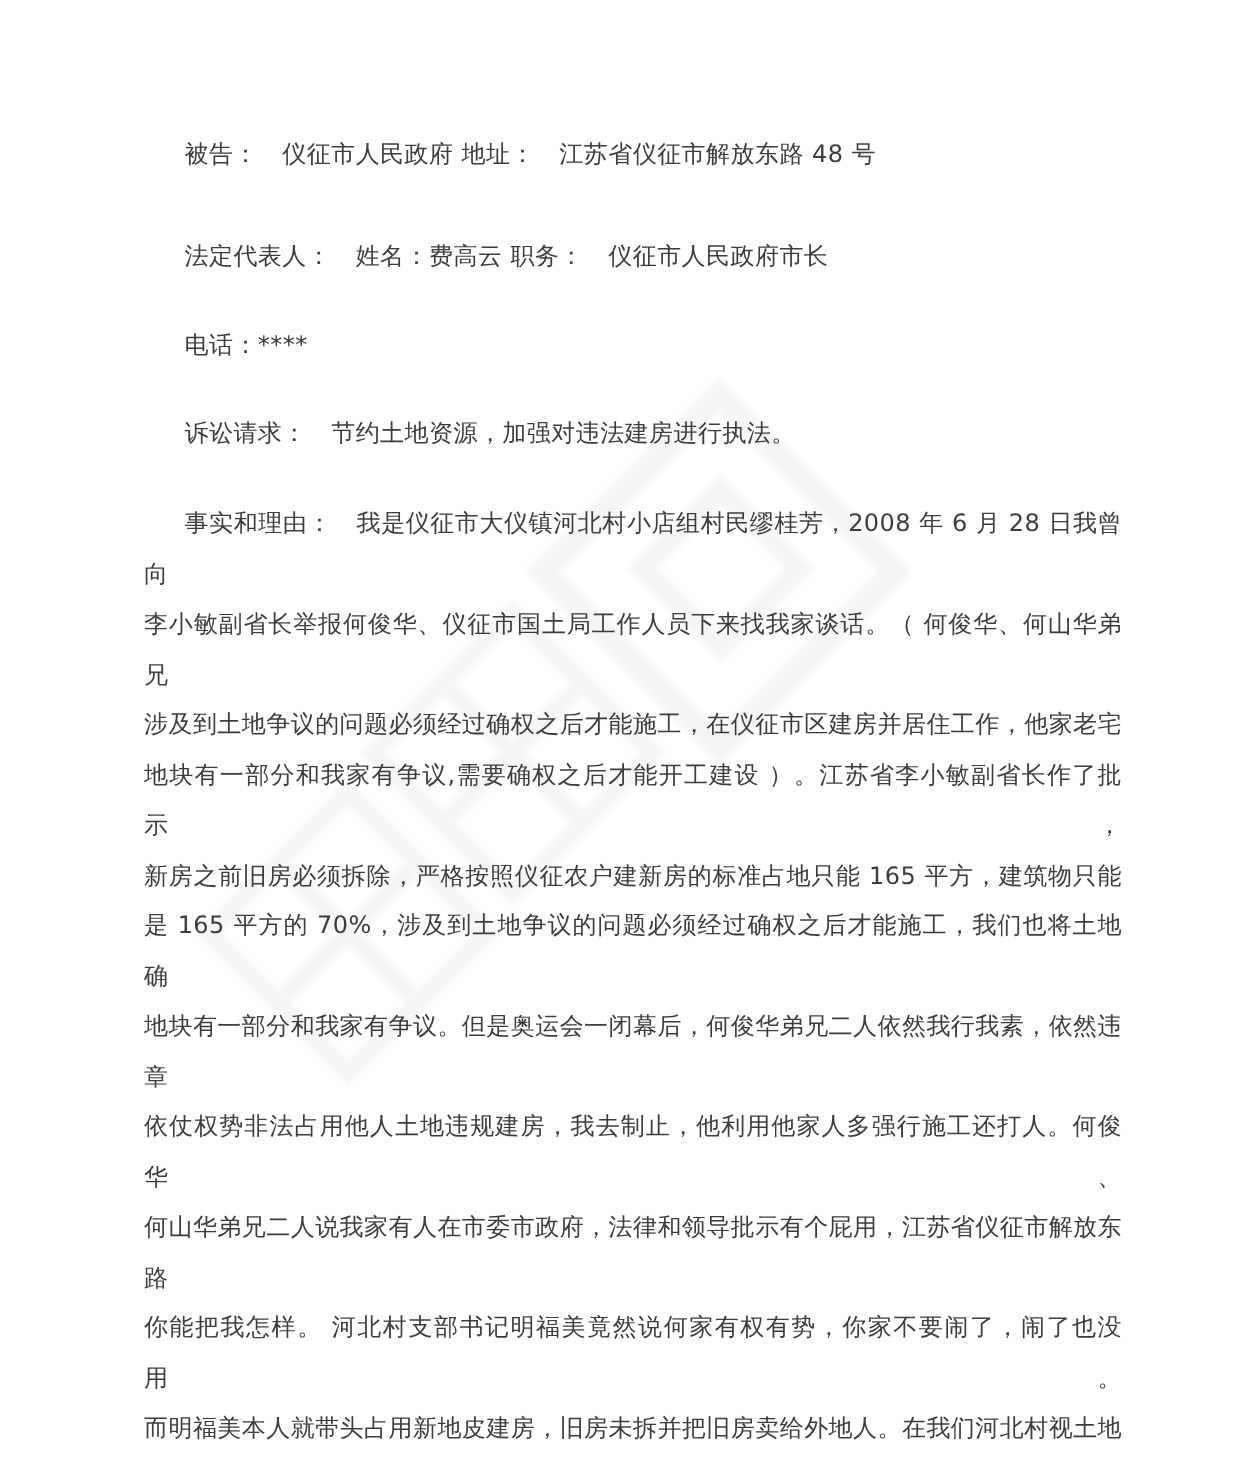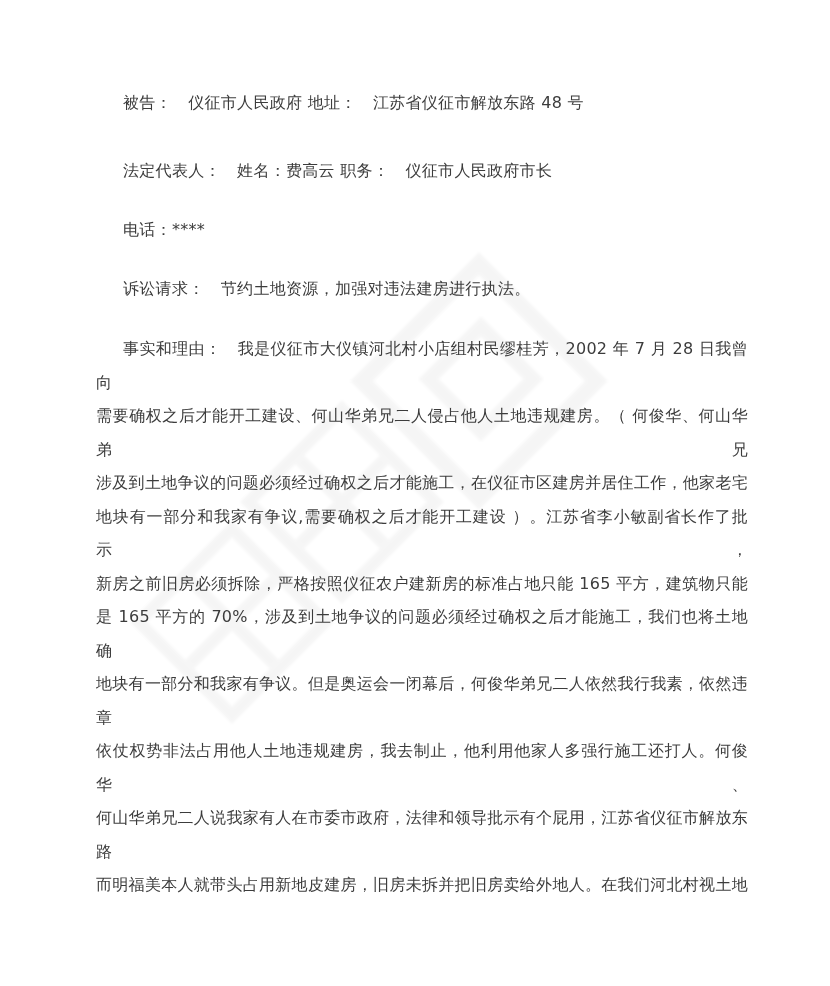--- a/index.html
+++ b/index.html
@@ -111,27 +111,28 @@
     <div class="wm-diamond-inner"></div>
   </div>
 
   <div class="content">
     <p class="para gap-lg">被告：　仪征市人民政府 地址：　江苏省仪征市解放东路 48 号</p>
     <p class="para gap-md">法定代表人：　姓名：费高云 职务：　仪征市人民政府市长</p>
     <p class="para gap-md">电话：****</p>
     <p class="para gap-md2">诉讼请求：　节约土地资源，加强对违法建房进行执法。</p>
 
     <div class="body-block">
-      <div class="body-line first">事实和理由：　我是仪征市大仪镇河北村小店组村民缪桂芳，2002 年 7 月 28 日我曾向</div>
-      <div class="body-line">需要确权之后才能开工建设、何山华弟兄二人侵占他人土地违规建房。（ 何俊华、何山华弟兄</div>
+      <div class="body-line first">事实和理由：　我是仪征市大仪镇河北村小店组村民缪桂芳，2008 年 6 月 28 日我曾向</div>
+      <div class="body-line">李小敏副省长举报何俊华、仪征市国土局工作人员下来找我家谈话。（ 何俊华、何山华弟兄</div>
       <div class="body-line">涉及到土地争议的问题必须经过确权之后才能施工，在仪征市区建房并居住工作，他家老宅</div>
       <div class="body-line">地块有一部分和我家有争议,需要确权之后才能开工建设 ）。江苏省李小敏副省长作了批示，</div>
       <div class="body-line">新房之前旧房必须拆除，严格按照仪征农户建新房的标准占地只能 165 平方，建筑物只能</div>
       <div class="body-line">是 165 平方的 70%，涉及到土地争议的问题必须经过确权之后才能施工，我们也将土地确</div>
       <div class="body-line">地块有一部分和我家有争议。但是奥运会一闭幕后，何俊华弟兄二人依然我行我素，依然违章</div>
       <div class="body-line">依仗权势非法占用他人土地违规建房，我去制止，他利用他家人多强行施工还打人。何俊华、</div>
       <div class="body-line">何山华弟兄二人说我家有人在市委市政府，法律和领导批示有个屁用，江苏省仪征市解放东路</div>
+      <div class="body-line">你能把我怎样。 河北村支部书记明福美竟然说何家有权有势，你家不要闹了，闹了也没用。</div>
       <div class="body-line">而明福美本人就带头占用新地皮建房，旧房未拆并把旧房卖给外地人。在我们河北村视土地</div>
 
     </div>
   </div>
 
 </div>
 
 </body></html>

